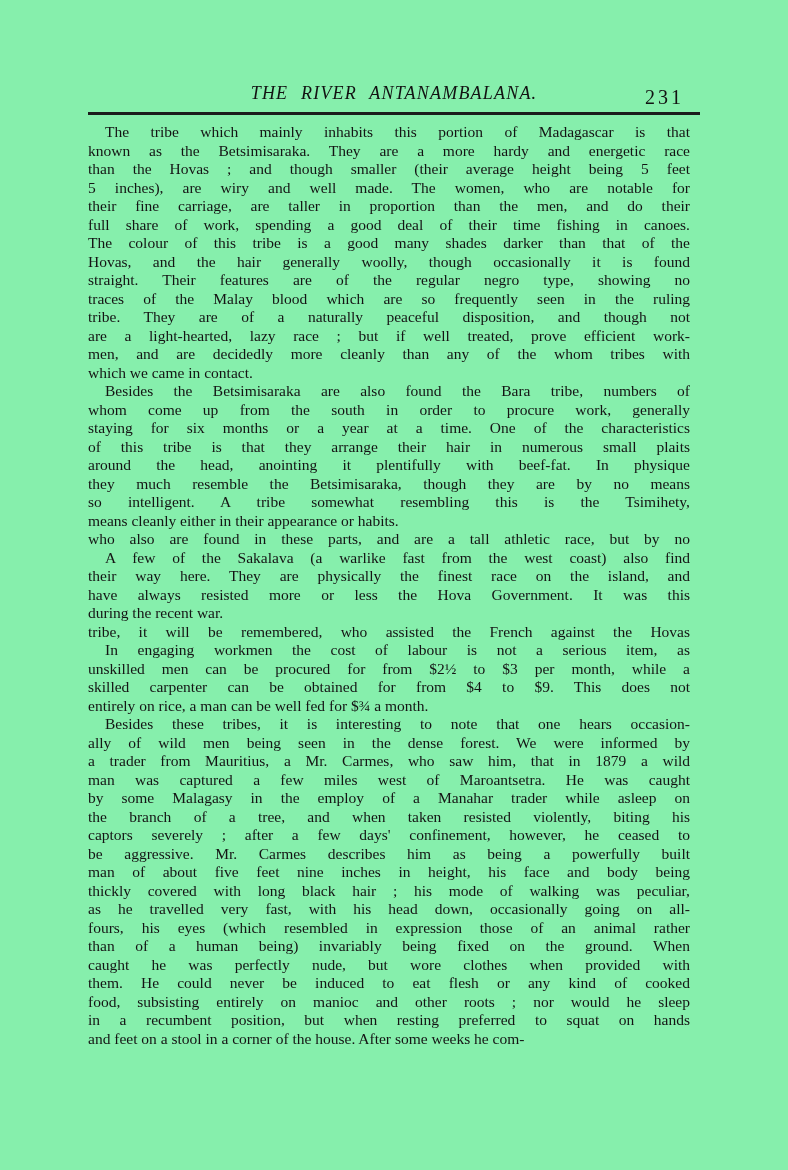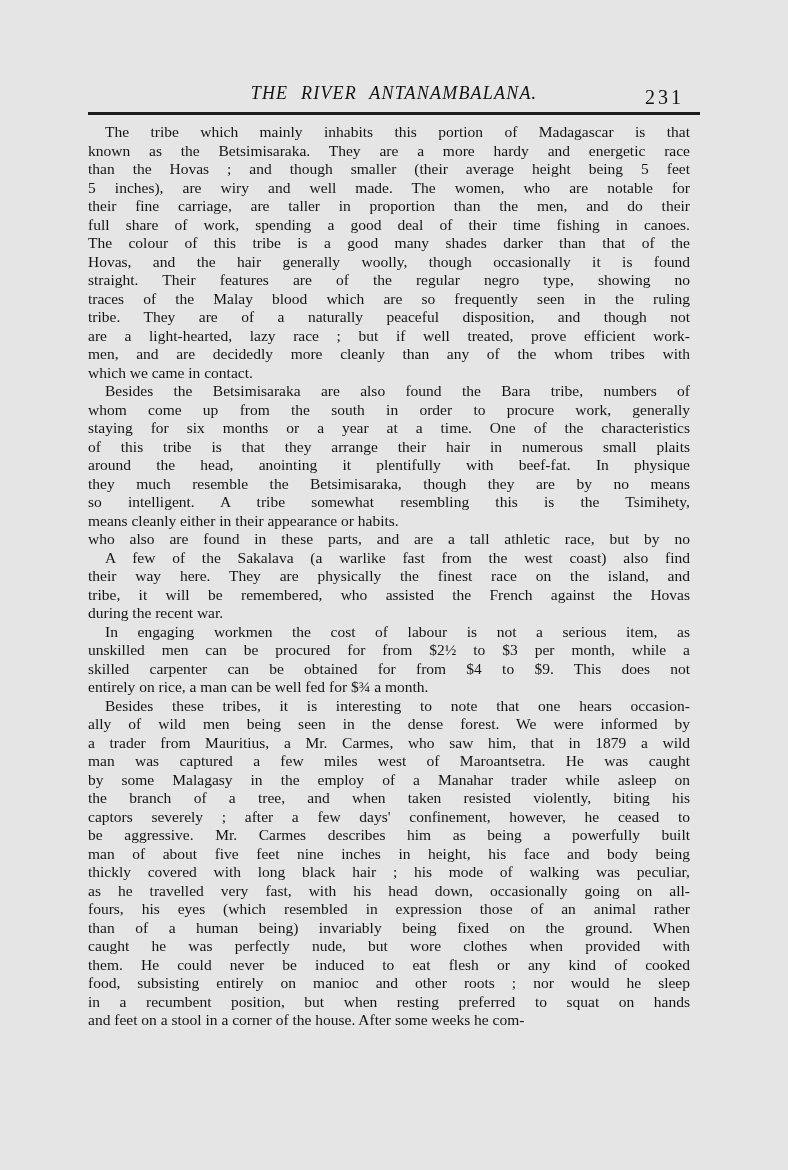--- a/index.html
+++ b/index.html
@@ -4,21 +4,21 @@
 <style>
   html, body {
     margin: 0;
     padding: 0;
     background: #ffffff;
   }
   .page {
     position: relative;
     width: 788px;
     height: 1170px;
-    background: #e5e5e5;
+    background: #86efac;
     font-family: "Liberation Serif", "DejaVu Serif", serif;
     color: #161616;
     overflow: hidden;
   }
   .running-head {
     position: absolute;
     left: 88px;
     top: 83px;
     width: 612px;
     height: 24px;
@@ -104,22 +104,23 @@
         <div class="line">of this tribe is that they arrange their hair in numerous small plaits</div>
         <div class="line">around the head, anointing it plentifully with beef-fat.  In physique</div>
         <div class="line">they much resemble the Betsimisaraka, though they are by no means</div>
         <div class="line">so intelligent.  A tribe somewhat resembling this is the Tsimihety,</div>
         <div class="line last">means cleanly either in their appearance or habits.</div>
         <div class="line">who also are found in these parts, and are a tall athletic race, but by no</div>
       </div>
       <div class="paragraph">
         <div class="line first">A few of the Sakalava (a warlike fast from the west coast) also find</div>
         <div class="line">their way here.  They are physically the finest race on the island, and</div>
+        <div class="line">have always resisted more or less the Hova Government.  It was this</div>
+        <div class="line last">during the recent war.</div>
         <div class="line">tribe, it will be remembered, who assisted the French against the Hovas</div>
-        <div class="line last">during the recent war.</div>
       </div>
       <div class="paragraph">
         <div class="line first">In engaging workmen the cost of labour is not a serious item, as</div>
         <div class="line">unskilled men can be procured for from $2½ to $3 per month, while a</div>
         <div class="line">skilled carpenter can be obtained for from $4 to $9.  This does not</div>
         <div class="line last">entirely on rice, a man can be well fed for $¾ a month.</div>
       </div>
       <div class="paragraph">
         <div class="line first">Besides these tribes, it is interesting to note that one hears occasion-</div>
         <div class="line">ally of wild men being seen in the dense forest.  We were informed by</div>

